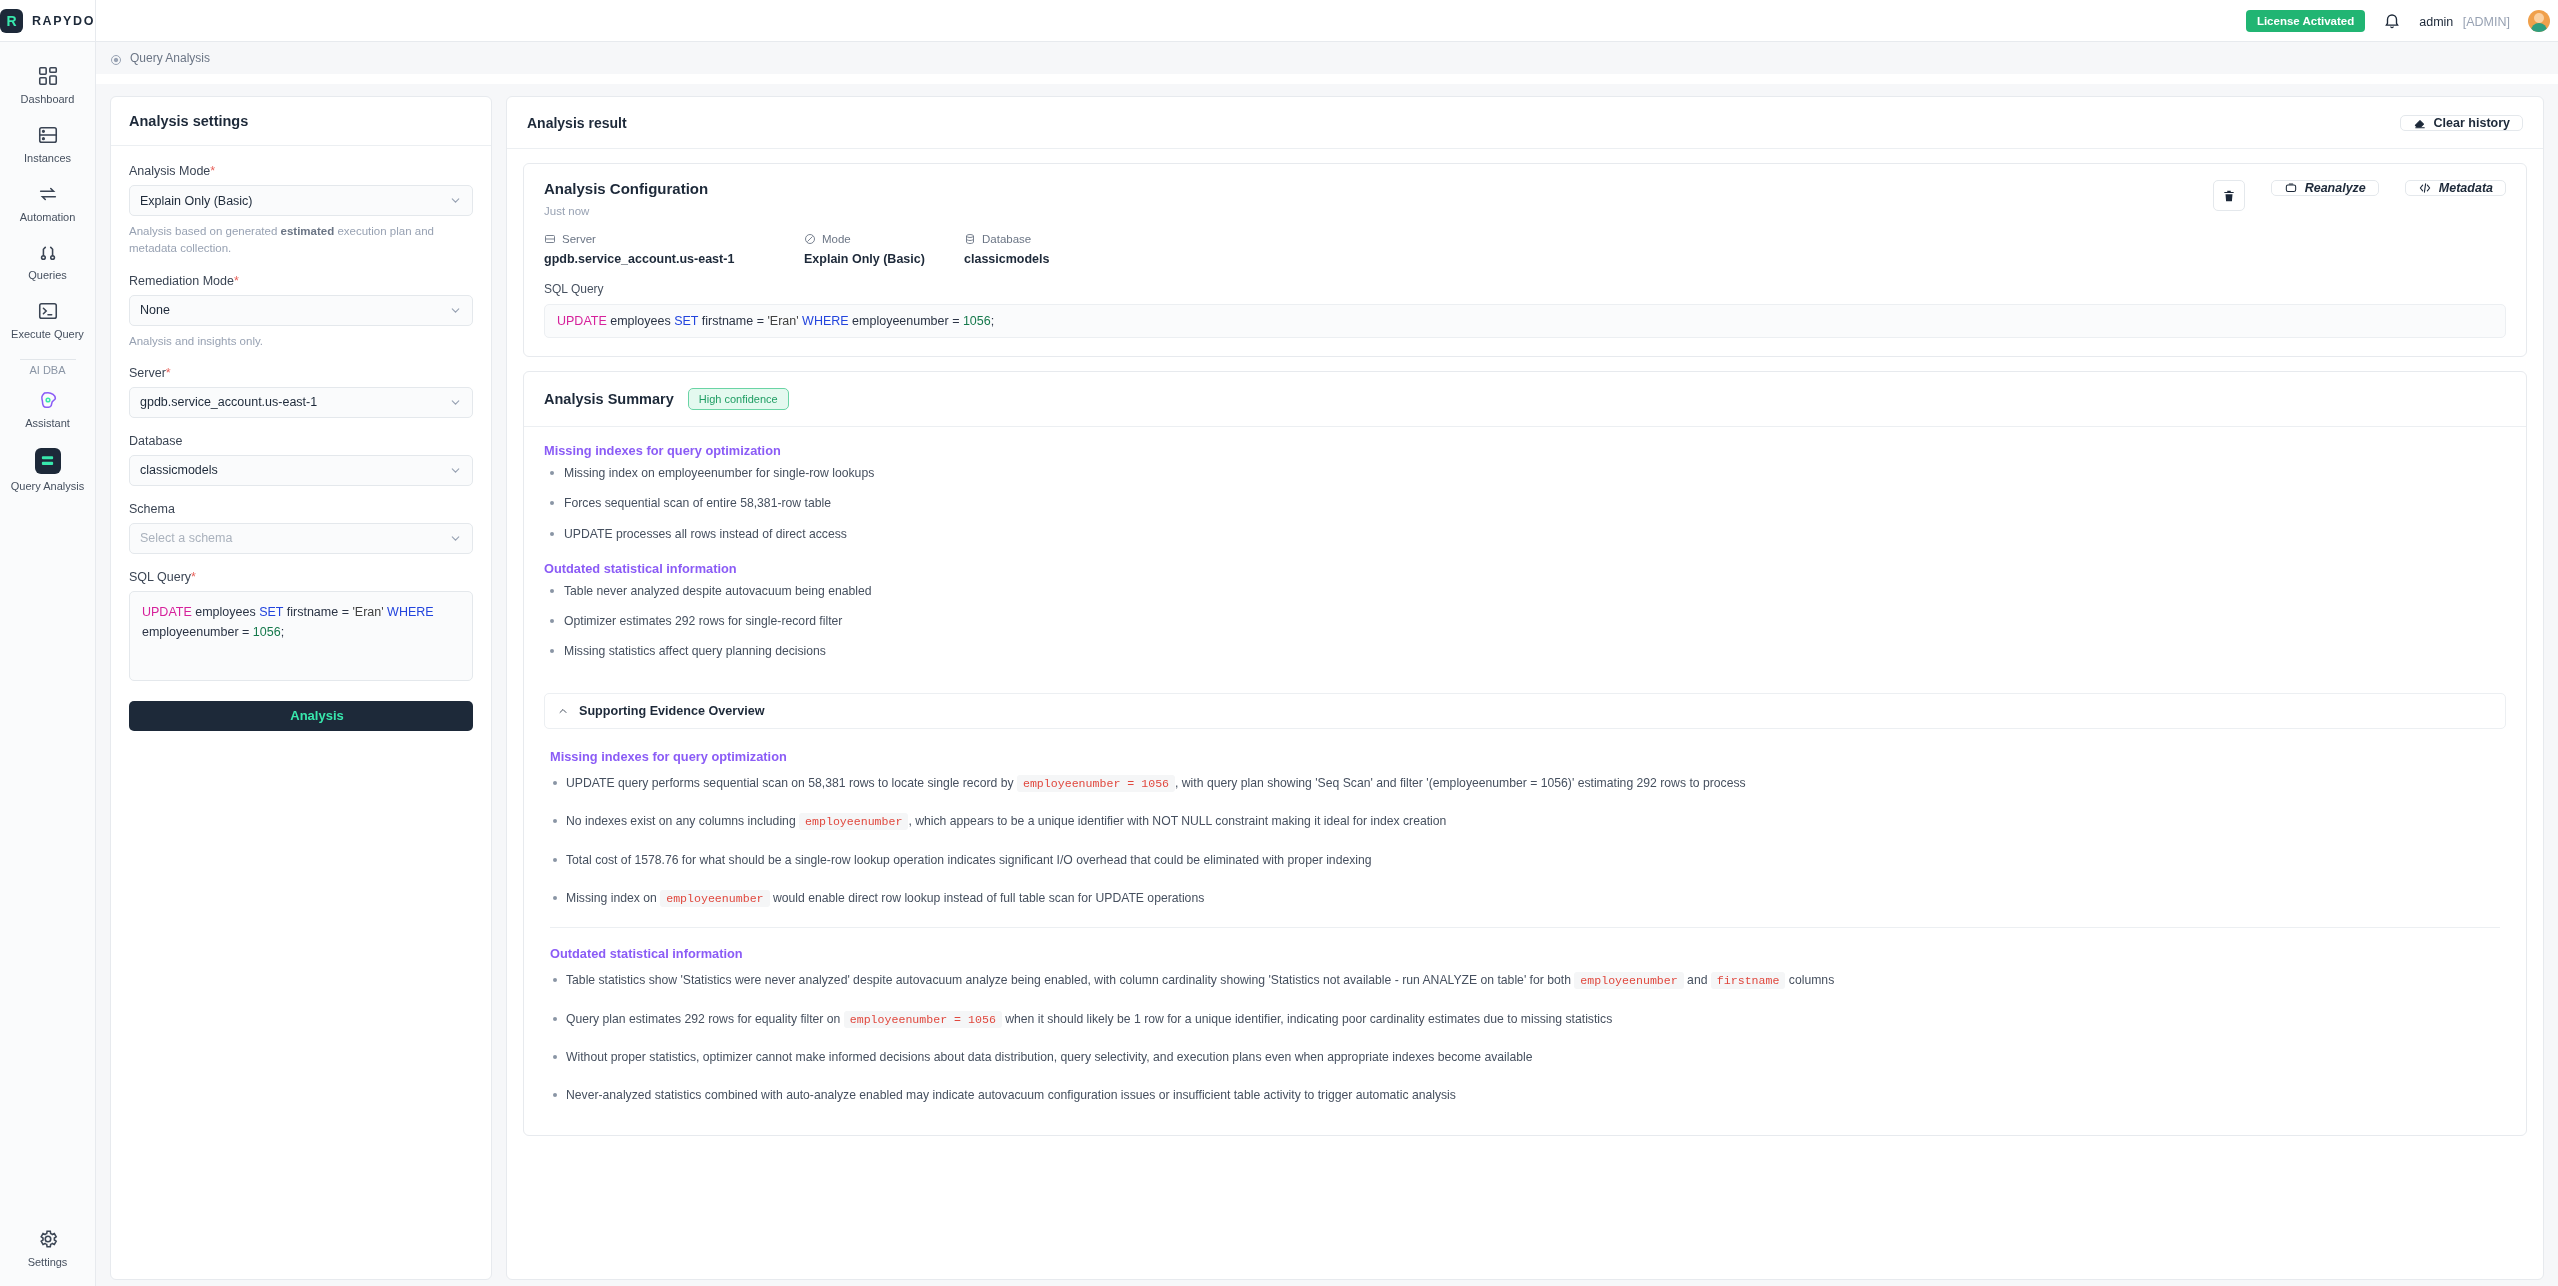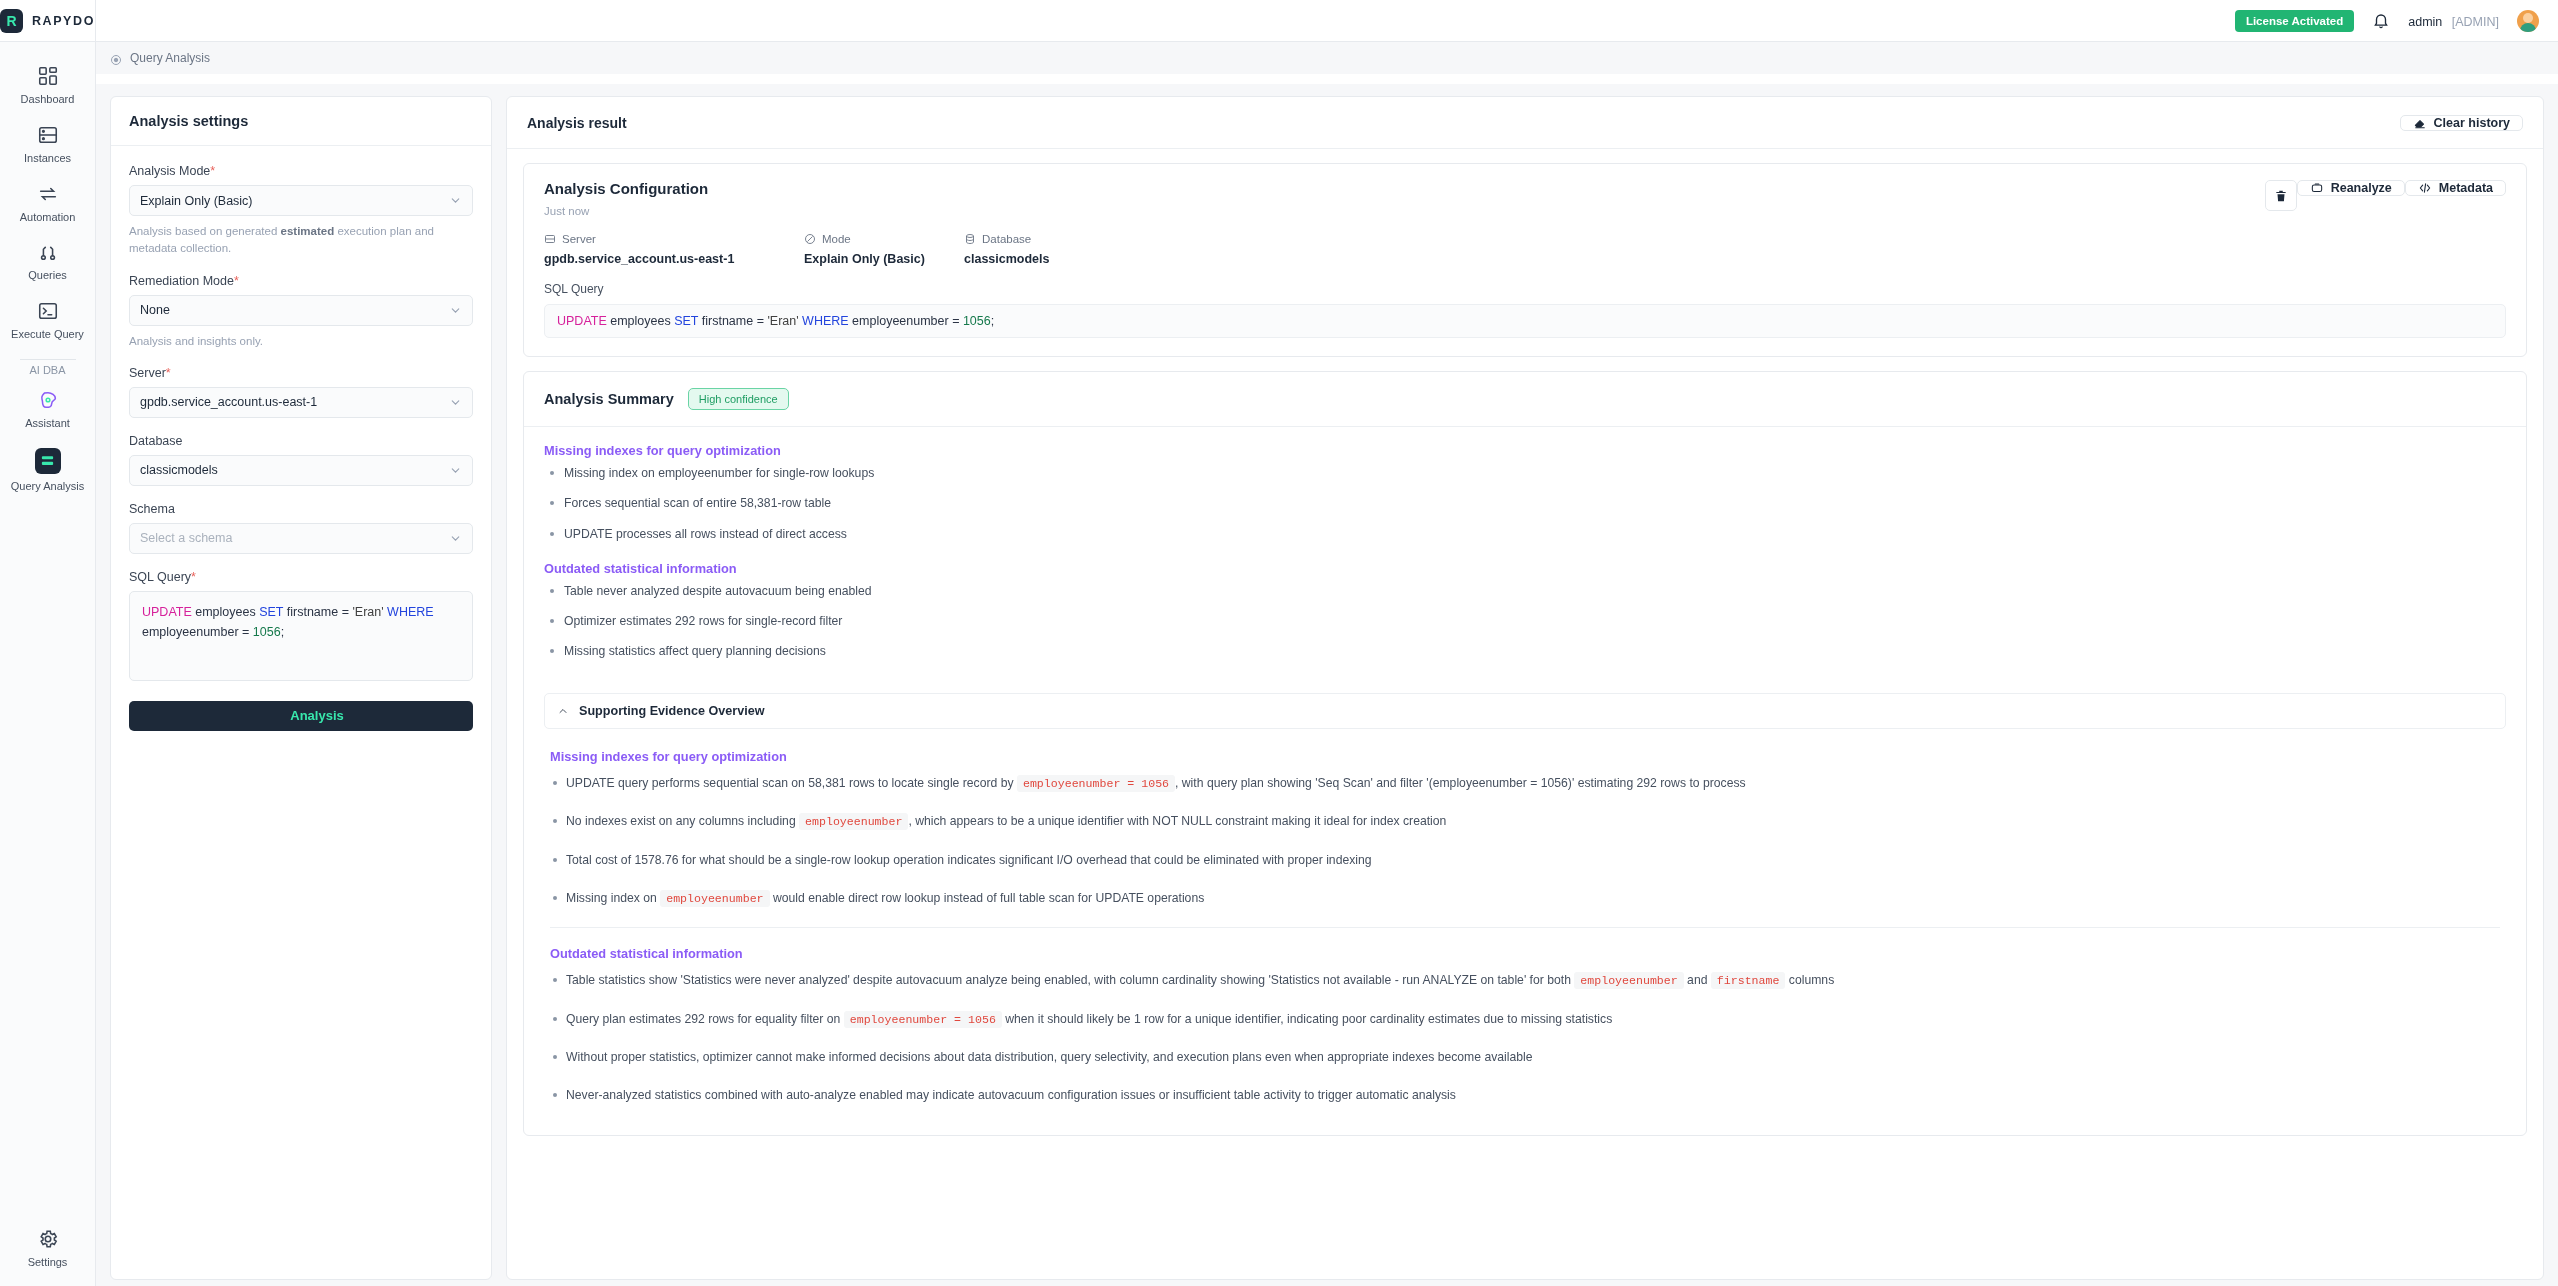--- a/index.html
+++ b/index.html
@@ -22,21 +22,21 @@
     justify-content: center; gap: 9px; border-right: 1px solid #e7eaee;
   }
   .brand-mark {
     width: 24px; height: 24px; border-radius: 6px; background: #1d2939;
     color: #38e8ad; font-weight: bold; font-size: 14px;
     display: flex; align-items: center; justify-content: center;
   }
   .brand-name { font-size: 12.5px; letter-spacing: 1.6px; font-weight: 700; color: #1d2939; }
   .topbar-right {
     margin-left: auto; display: flex; align-items: center; gap: 18px;
-    padding-right: 19px;
+    padding-right: 8px;
   }
   .license-chip {
     background: #21b573; color: #fff; font-size: 11.5px; font-weight: 700;
     padding: 5px 11px; border-radius: 4px;
   }
   .bell { width: 18px; height: 18px; color: #1d2939; display: block; }
   .user-name { font-size: 12.5px; color: #1d2939; }
   .user-role { font-size: 12.5px; color: #98a2b3; margin-left: 5px; }
   .avatar {
     width: 22px; height: 22px; border-radius: 50%;
@@ -147,21 +147,21 @@
   }
   .btn-outline .ic { width: 14px; height: 14px; color: #1d2939; }
   .result-scroll { flex: 1; padding: 14px 16px 0; overflow: hidden; }
 
   .card {
     border: 1px solid #e7eaee; border-radius: 6px; background: #fff; margin-bottom: 14px;
   }
   .cfg-head { display: flex; align-items: flex-start; padding: 16px 20px 0; }
   .cfg-title { font-size: 15px; font-weight: 700; color: #1d2939; }
   .cfg-sub { font-size: 11.5px; color: #98a2b3; margin-top: 8px; }
-  .cfg-actions { margin-left: auto; display: flex; gap: 0; }
+  .cfg-actions { margin-left: auto; display: flex; gap: 26px; font-style: italic; }
   .icon-btn {
     width: 32px; height: 31px; border: 1px solid #e4e8ec; border-radius: 5px;
     background: #fff; display: flex; align-items: center; justify-content: center;
     cursor: pointer;
   }
   .icon-btn .ic { width: 14px; height: 14px; color: #1d2939; }
   .meta-row { display: flex; padding: 16px 20px 0; }
   .meta-cell { min-width: 0; }
   .meta-cell:nth-child(1) { width: 260px; }
   .meta-cell:nth-child(2) { width: 160px; }

